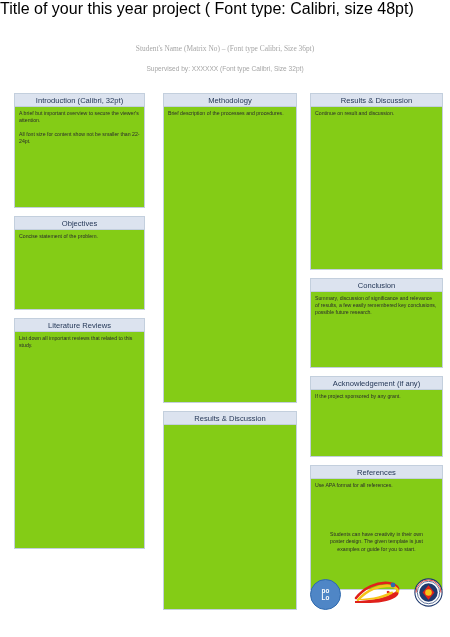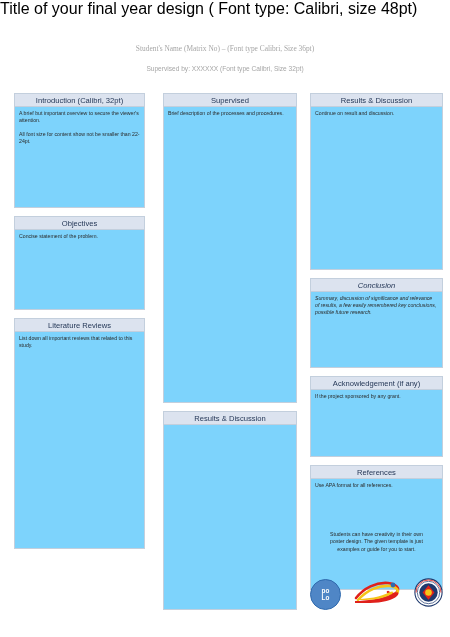--- a/index.html
+++ b/index.html
@@ -51,21 +51,21 @@
     top: 93px;
   }
   #column-left   { left: 14px;  width: 131px; }
   #column-middle { left: 163px; width: 134px; }
   #column-right  { left: 310px; width: 133px; }
 
   
   .panel {
     box-sizing: border-box;
     border: 1px solid #c3cfdd;
-    background: #7dd3fc;
+    background: #84cc16;
     position: relative;
     overflow: hidden;
   }
   .panel-header {
     box-sizing: border-box;
     background: #dce3ef;
     border-bottom: 1px solid #c3cfdd;
     text-align: center;
     color: #1f3252;
     font-size: 7.6px;
@@ -133,21 +133,21 @@
 
   #logo-seal {
     width: 29px;
     height: 29px;
   }
 </style>
 </head>
 <body>
 
 <div id="poster-header">
-  <div>Title of your final year design ( Font type: Calibri, size 48pt)</div>
+  <div>Title of your this year project ( Font type: Calibri, size 48pt)</div>
   <div id="poster-authors">Student's Name (Matrix No) – (Font type Calibri, Size 36pt)</div>
   <div id="poster-supervisor">Supervised by: XXXXXX  (Font type Calibri, Size 32pt)</div>
 </div>
 
 <div class="column" id="column-left">
     <div class="panel" style="height: 115px;">
       <div class="panel-header">Introduction (Calibri, 32pt)</div>
       <div class="panel-body">
         <p>A brief but important overview to secure the viewer's attention.</p>
         <p>All font size for content show not be smaller than 22-24pt.</p>
@@ -161,38 +161,38 @@
     </div>
     <div class="panel" style="height: 231px; margin-top: 8px;">
       <div class="panel-header">Literature Reviews</div>
       <div class="panel-body">
         <p>List down all important reviews that related to this study.</p>
       </div>
     </div>
   </div>
 <div class="column" id="column-middle">
     <div class="panel" style="height: 310px;">
-      <div class="panel-header">Supervised</div>
+      <div class="panel-header">Methodology</div>
       <div class="panel-body">
         <p>Brief description of the processes and procedures.</p>
       </div>
     </div>
     <div class="panel" style="height: 199px; margin-top: 8px;">
       <div class="panel-header">Results &amp; Discussion</div>
       <div class="panel-body"></div>
     </div>
   </div>
 <div class="column" id="column-right">
     <div class="panel" style="height: 177px;">
       <div class="panel-header">Results &amp; Discussion</div>
       <div class="panel-body">
         <p>Continue on result and discussion.</p>
       </div>
     </div>
-    <div class="panel" style="height: 90px; margin-top: 8px; font-style: italic;">
+    <div class="panel" style="height: 90px; margin-top: 8px;">
       <div class="panel-header">Conclusion</div>
       <div class="panel-body">
         <p>Summary, discussion of significance and relevance of results, a few easily remembered key conclusions, possible future research.</p>
       </div>
     </div>
     <div class="panel" style="height: 81px; margin-top: 8px;">
       <div class="panel-header">Acknowledgement (if any)</div>
       <div class="panel-body">
         <p>If the project sponsored by any grant.</p>
       </div>

